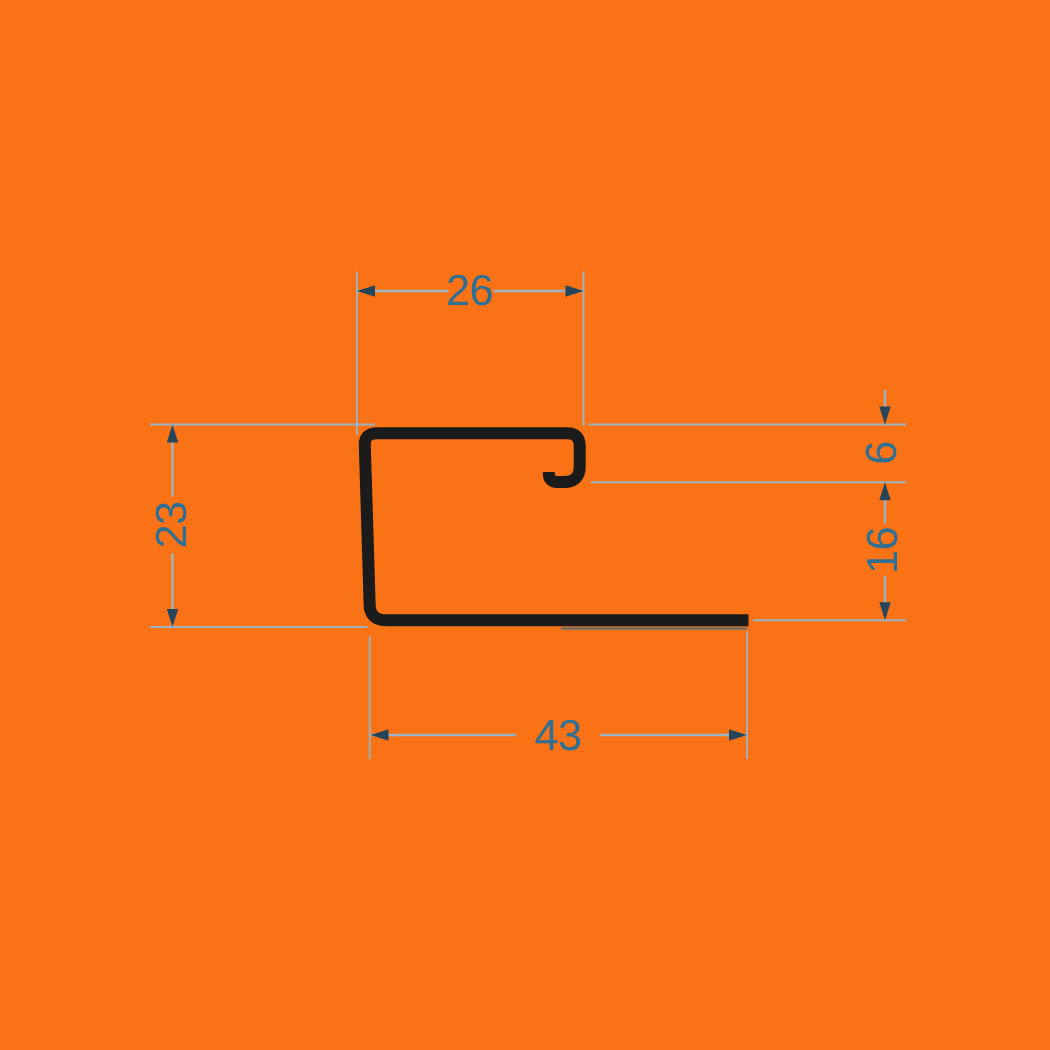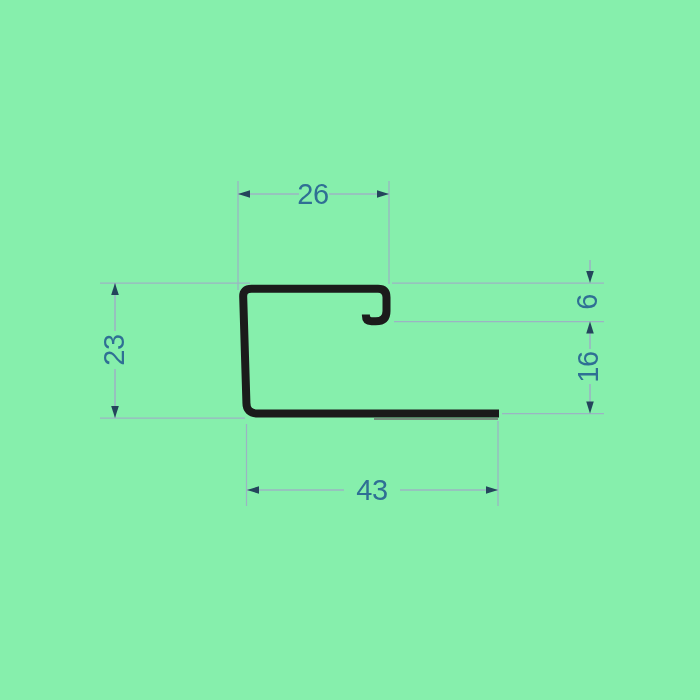--- a/index.html
+++ b/index.html
@@ -7,21 +7,21 @@
     padding: 0;
     background: #ffffff;
     width: 700px;
     height: 700px;
     overflow: hidden;
   }
   .canvas-wrap {
     position: relative;
     width: 700px;
     height: 700px;
-    background: #86efac;
+    background: #f97316;
     text-align: right;
   }
   svg {
     display: block;
   }
   .dim-text {
     font-family: "Liberation Sans", "DejaVu Sans", sans-serif;
     font-size: 29px;
     letter-spacing: -0.5px;
   }

